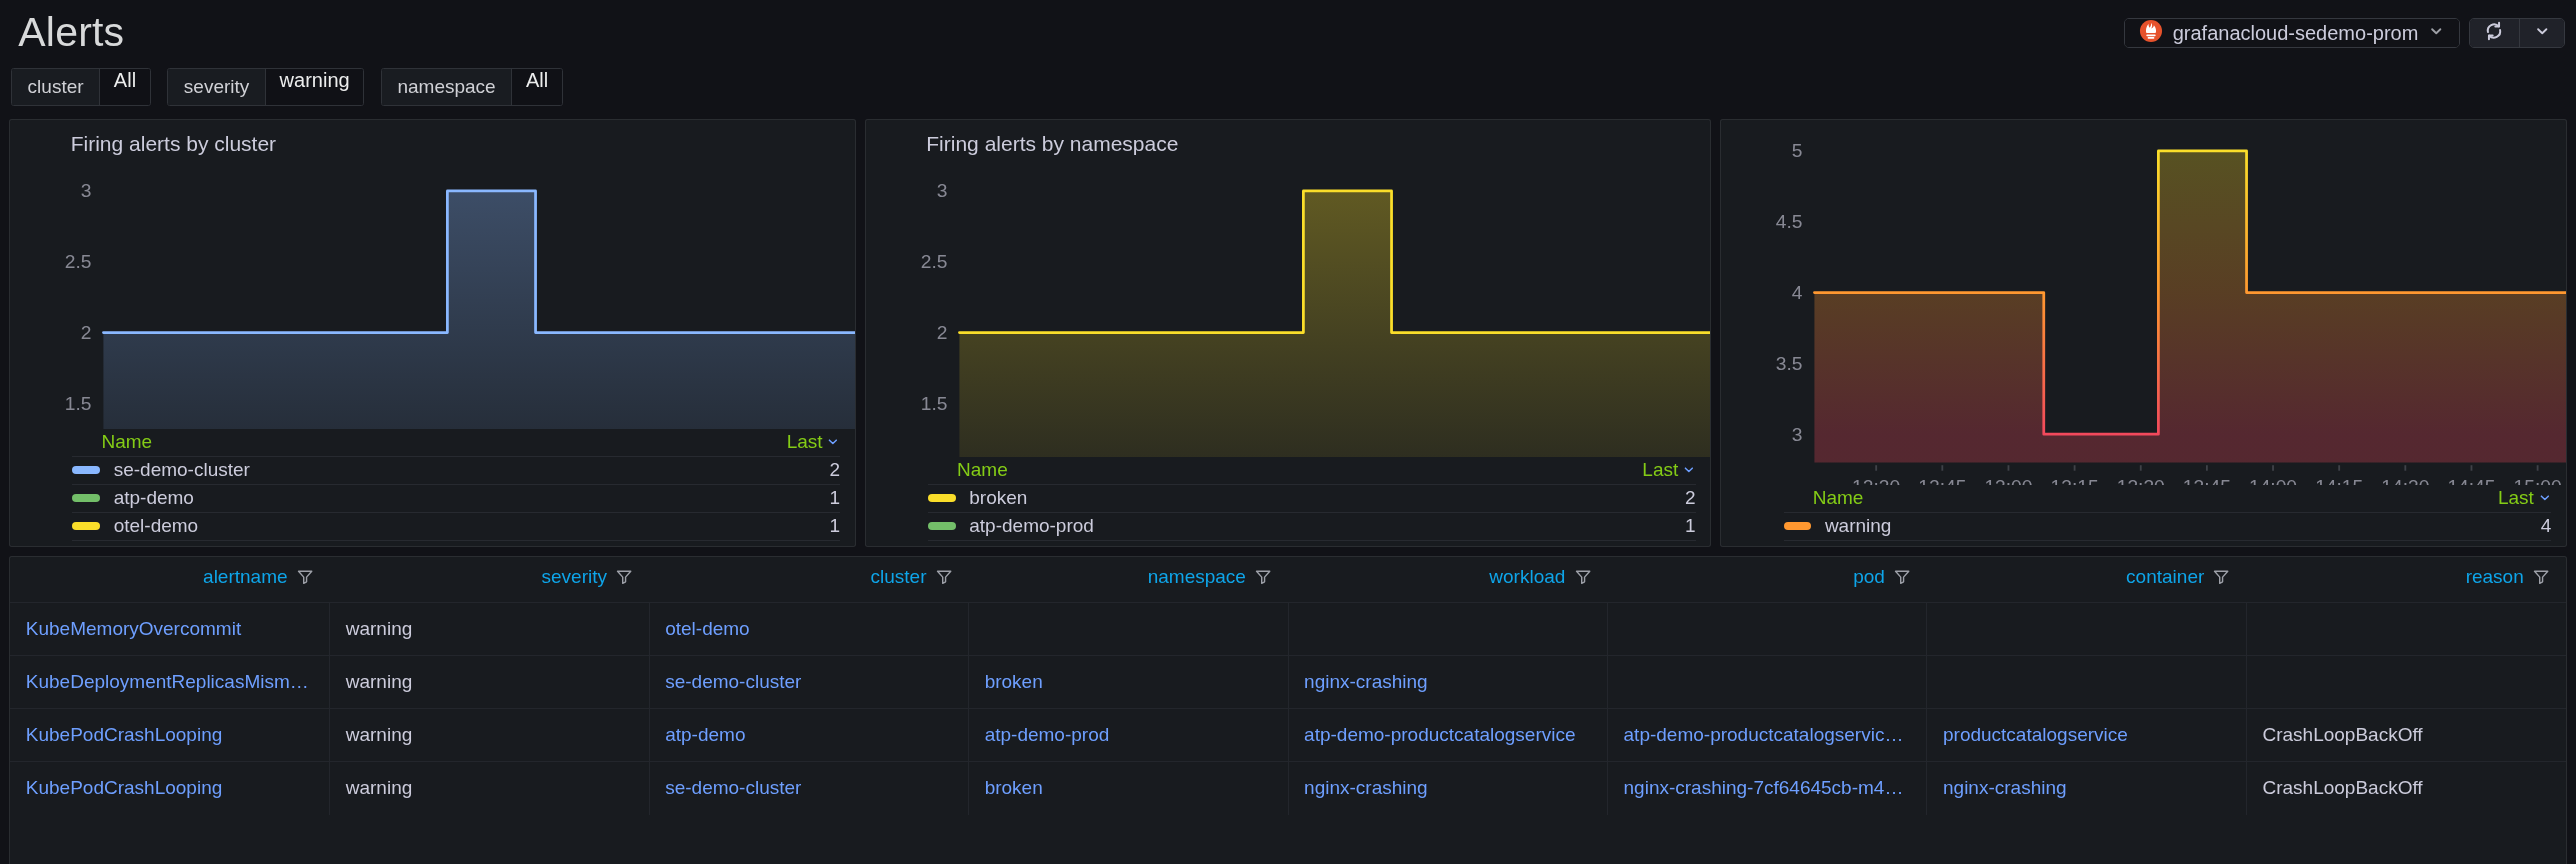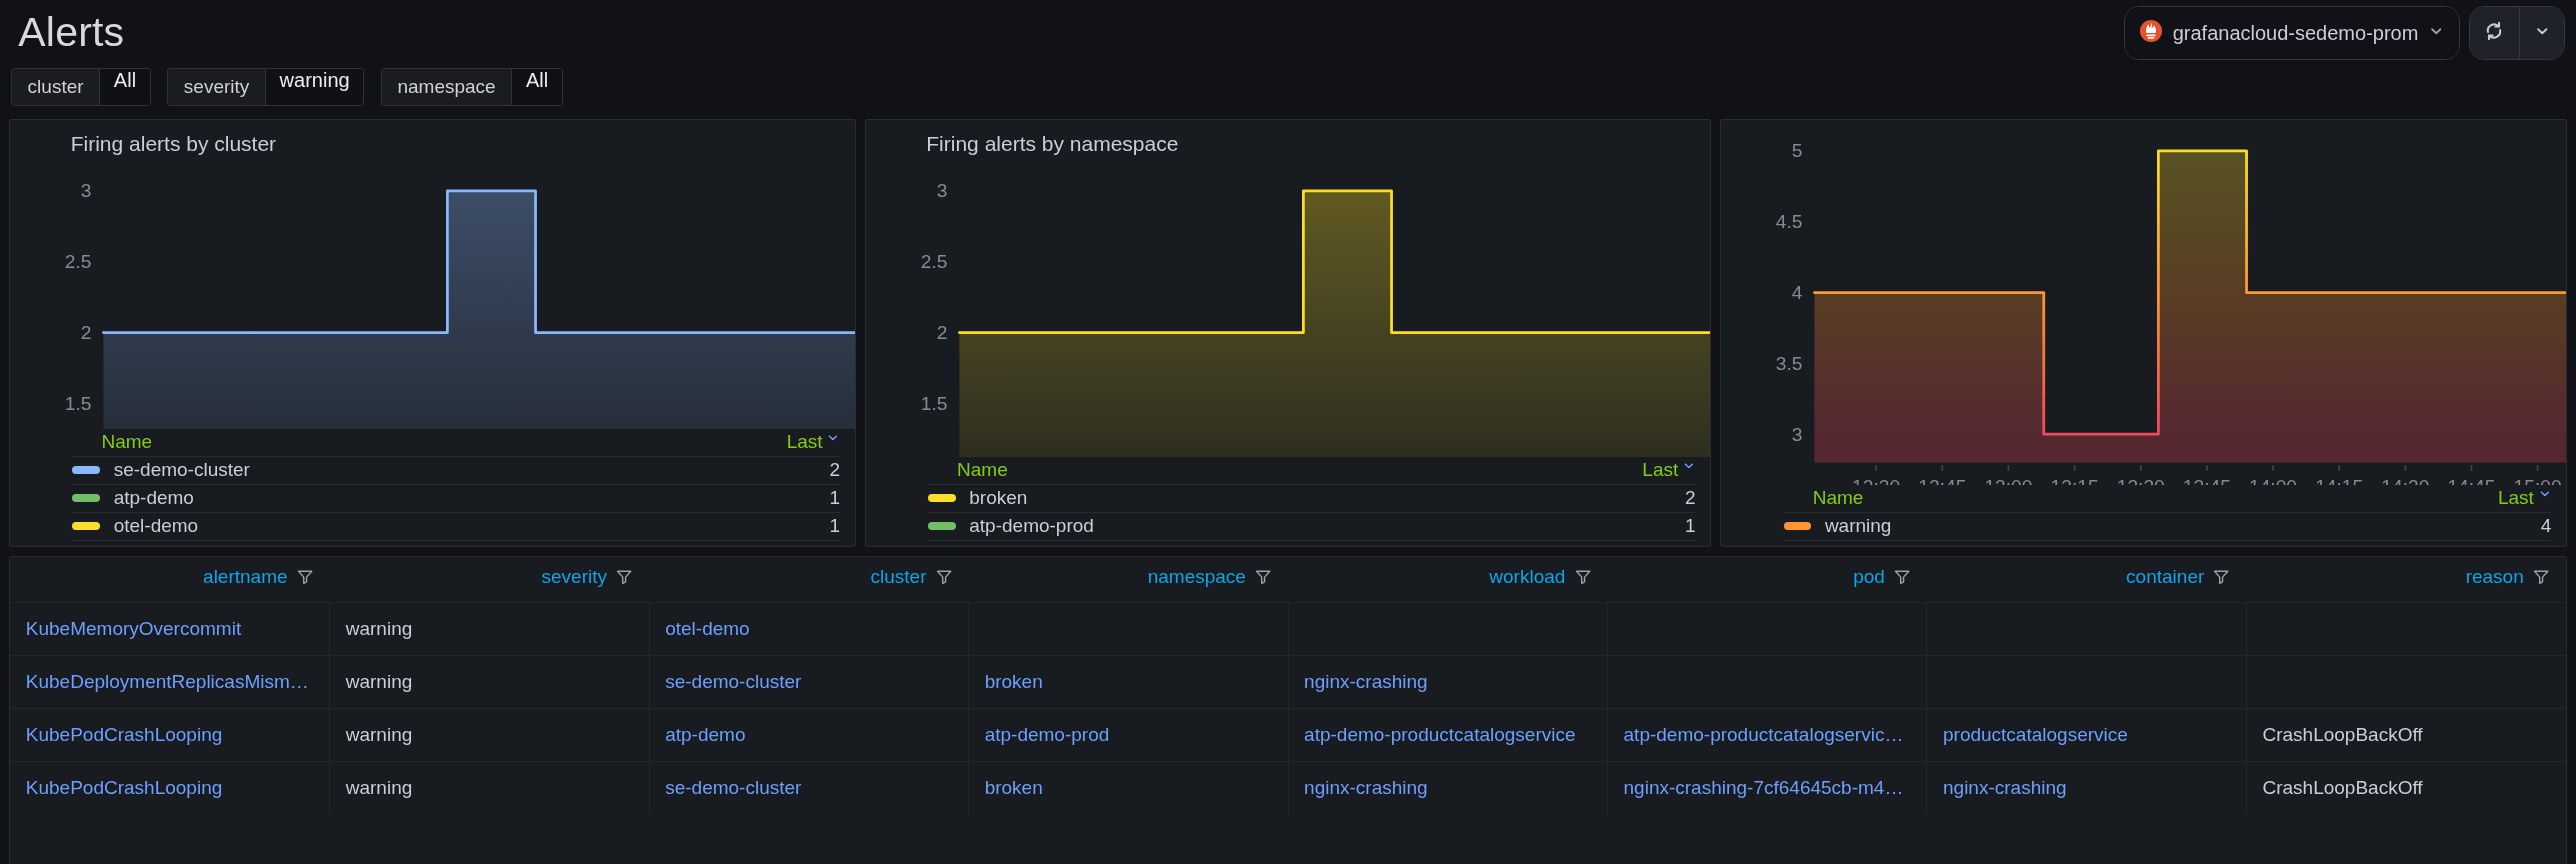--- a/index.html
+++ b/index.html
@@ -9,21 +9,21 @@
     color: #ccccdc;
     font-family: "Liberation Sans", "DejaVu Sans", sans-serif;
   }
   svg text { font-family: "Liberation Sans", "DejaVu Sans", sans-serif; }
 
   
   .toolbar { display: flex; justify-content: space-between; align-items: center;
              padding: 7.3px 11px 0 18.3px; height: 57px; }
   .page-title { font-size: 41px; font-weight: 500; color: #d8d9da; line-height: 1.05; letter-spacing: 0.2px; }
   .toolbar-right { display: flex; gap: 9.2px; align-items: stretch; padding-top: 1.8px; }
-  .tb-group { display: flex; border: 0.9px solid #35383f; border-radius: 15px; overflow: hidden; height: 54px; }
+  .tb-group { display: flex; border: 0.9px solid #35383f; border-radius: 5px; overflow: hidden; height: 30px; }
   .tb-group > .tb-seg { display: flex; align-items: center; gap: 10px; padding: 0 13.7px;
                         background: #202229; border: none; border-left: 0.9px solid #35383f;
                         color: #ccccdc; font-size: 20px; font-weight: 500; cursor: pointer;
                         font-family: inherit; }
   .tb-group > .tb-seg:first-child { border-left: none; }
   .tb-group.ds > .tb-seg { background: #111217; }
 
   
   .filters { display: flex; gap: 16.5px; padding: 11px 11px 13px 11px; height: 62px; }
   .filter { display: flex; border: 0.9px solid #2f3238; border-radius: 2.7px; overflow: hidden; height: 38px; }
@@ -37,21 +37,21 @@
   .panels { display: grid; grid-template-columns: 1fr 1fr 1fr; gap: 9.2px; padding: 0 9.2px; height: 428px; }
   .panel { background: #181b1f; border: 0.9px solid rgba(204,204,220,.10); border-radius: 2.7px;
            display: flex; flex-direction: column; overflow: hidden; padding-left: 44px; }
   .panel-title { font-size: 21px; font-weight: 500; color: #ccccdc; padding: 12px 16.5px 3.7px; cursor: pointer; }
   .chart-host { flex: 1; min-height: 0; position: relative; overflow: hidden; }
 
   
   .legend { padding: 0 14.6px 5.5px 18.3px; font-size: 19px; }
   .legend-header { display: flex; justify-content: space-between; align-items: center; height: 28px;
                    color: #84cc16; border-bottom: 0.9px solid rgba(204,204,220,.09); padding-left: 29px; }
-  .lh-last { display: flex; gap: 3.7px; cursor: pointer; }
+  .lh-last { display: flex; align-items: center; gap: 3.7px; cursor: pointer; }
   .lh-name { cursor: pointer; }
   .legend-item { display: flex; align-items: center; height: 28px;
                  border-bottom: 0.9px solid rgba(204,204,220,.09); color: #ccccdc; }
   .swatch { width: 27.5px; height: 8.2px; border-radius: 4.6px; margin-right: 13.7px; flex: none; }
   .series-name { cursor: pointer; }
   .series-last { margin-left: auto; color: #ccccdc; }
 
   
   .table-panel { margin: 9.2px 9.2px 0; background: #181b1f; border: 0.9px solid rgba(204,204,220,.10);
                  border-radius: 2.7px; height: 384px; overflow: hidden; }

